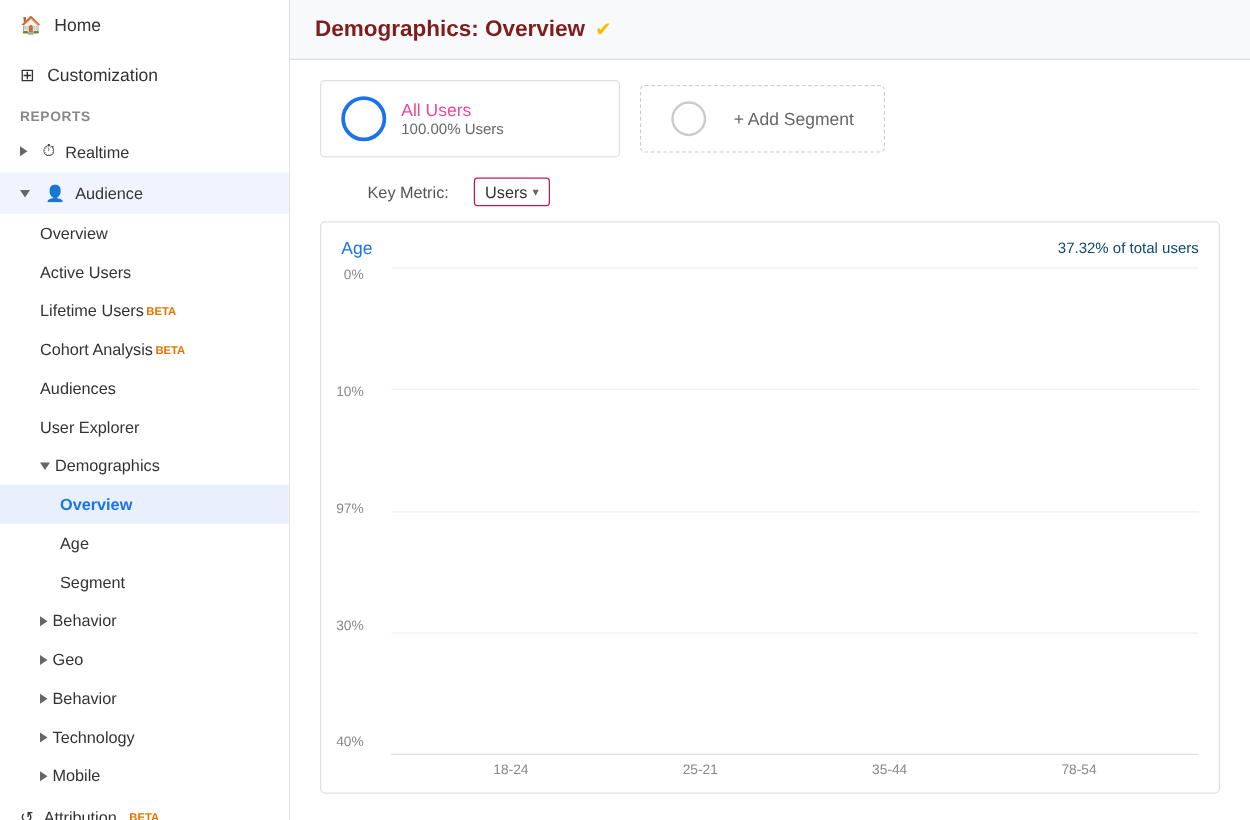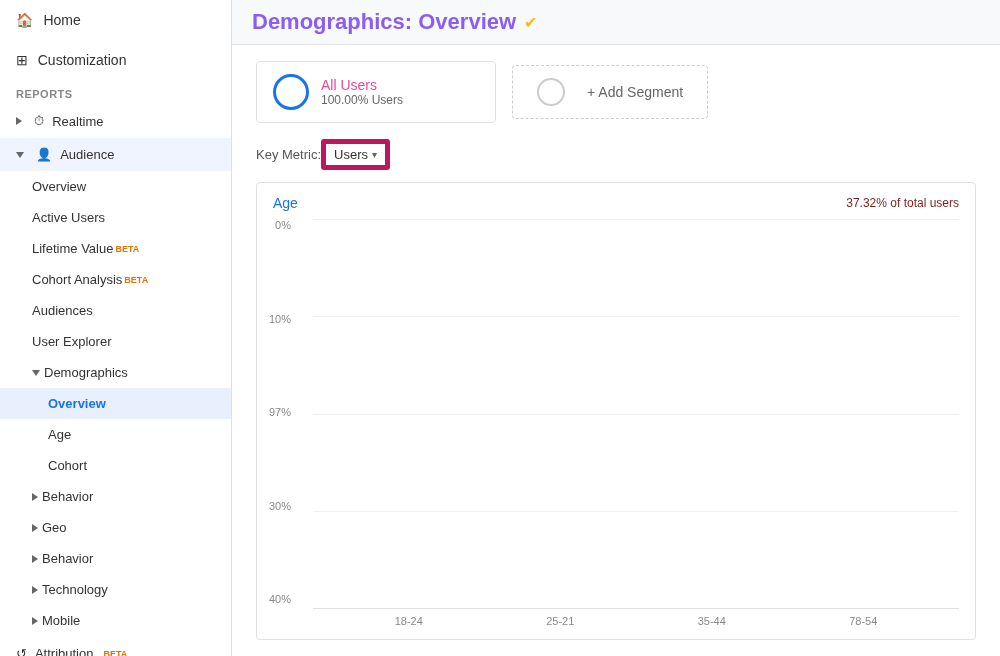--- a/index.html
+++ b/index.html
@@ -81,23 +81,23 @@
     }
     .top-bar {
       height: 48px;
       border-bottom: 1px solid #e0e0e0;
       display: flex;
       align-items: center;
       padding: 0 20px;
       background: #f8f9fa;
     }
     .page-title {
-      font-size: 22px;
+      font-size: 18px;
       font-weight: bold;
-      color: #8b5cf6;
+      color: #7f1d1d;
     }
     .title-shield {
       display: inline-block;
       margin-left: 8px;
       font-size: 16px;
     }
 
     .content-area {
       padding: 16px 24px;
       flex: 1;
@@ -144,28 +144,29 @@
       width: 28px;
       height: 28px;
       border: 2px solid #ccc;
       border-radius: 50%;
     }
 
     
     .key-metric-row {
       display: flex;
       align-items: center;
-      gap: 0;
+      gap: 20px;
       margin-bottom: 12px;
+      margin-left: 38px;
     }
     .key-metric-label { font-size: 13px; color: #555; font-weight: 500; }
     .metric-dropdown {
       display: flex;
       align-items: center;
-      border: 5px solid #be185d;
+      border: 1px solid #be185d;
       border-radius: 3px;
       padding: 3px 8px;
       font-size: 13px;
       cursor: pointer;
       gap: 4px;
       background: #fff;
     }
     .dropdown-arrow { font-size: 10px; color: #666; }
 
     
@@ -174,21 +175,21 @@
       border-radius: 4px;
       padding: 0;
     }
     .chart-header {
       display: flex;
       justify-content: space-between;
       align-items: center;
       padding: 12px 16px 8px;
     }
     .chart-title { font-size: 14px; color: #1a73e8; font-weight: 500; }
-    .chart-subtitle { font-size: 12px; color: #7f1d1d; }
+    .chart-subtitle { font-size: 12px; color: #0c4a6e; }
 
     .chart-container {
       padding: 0 16px 8px;
       height: 420px;
       position: relative;
     }
 
     .y-axis {
       position: absolute;
       left: 0;
@@ -297,21 +298,21 @@
     <span>Audience</span>
   </div>
 
   <div class="sidebar-sub-item">
     <span>Overview</span>
   </div>
   <div class="sidebar-sub-item">
     <span>Active Users</span>
   </div>
   <div class="sidebar-sub-item">
-    <span>Lifetime Value</span>
+    <span>Lifetime Users</span>
     <span class="beta-badge">BETA</span>
   </div>
   <div class="sidebar-sub-item">
     <span>Cohort Analysis</span>
     <br>
     <span class="beta-badge">BETA</span>
   </div>
   <div class="sidebar-sub-item">
     <span>Audiences</span>
   </div>
@@ -324,21 +325,21 @@
     <span>Demographics</span>
   </div>
 
   <div class="sidebar-sub-sub-item active">
     <span>Overview</span>
   </div>
   <div class="sidebar-sub-sub-item">
     <span>Age</span>
   </div>
   <div class="sidebar-sub-sub-item">
-    <span>Cohort</span>
+    <span>Segment</span>
   </div>
 
   <div class="sidebar-sub-item">
     <span class="triangle-right"></span>
     <span>Behavior</span>
   </div>
 
   <div class="sidebar-sub-item">
     <span class="triangle-right"></span>
     <span>Geo</span>

